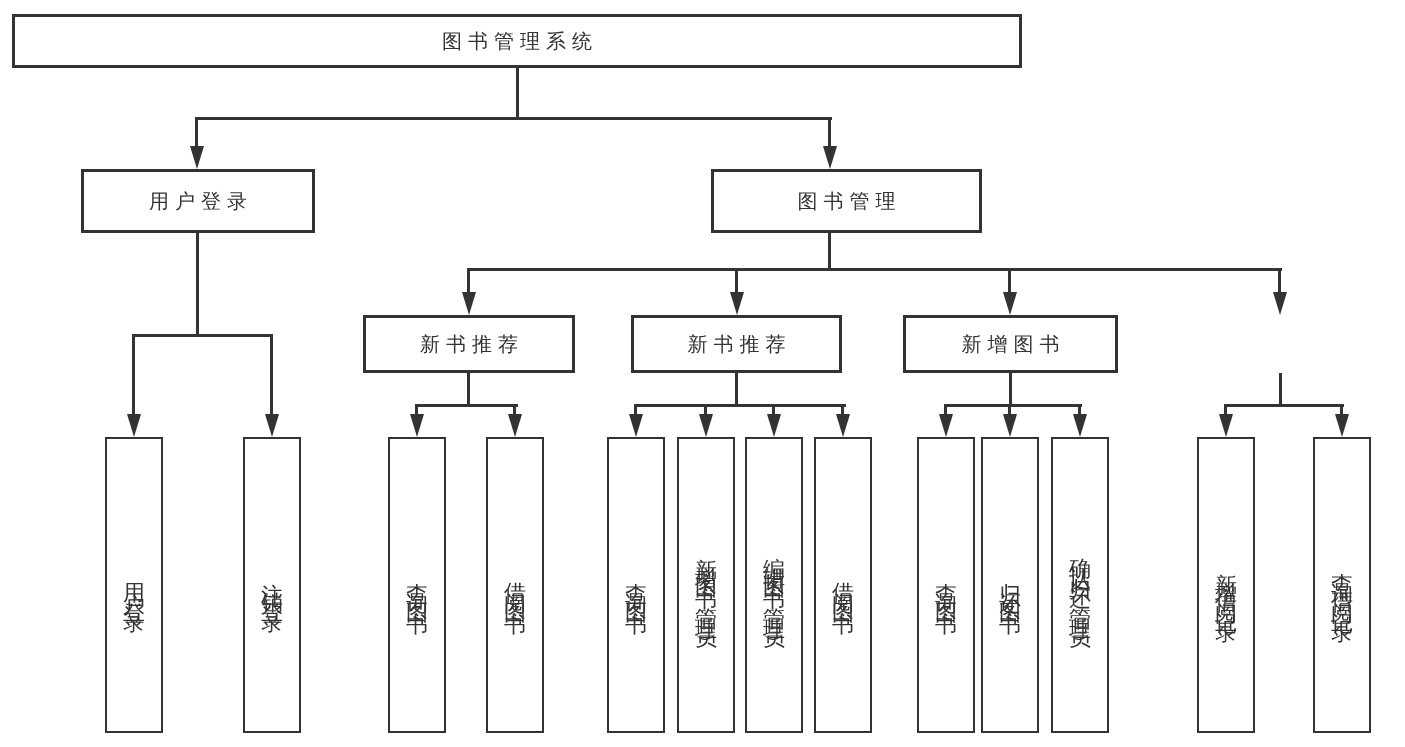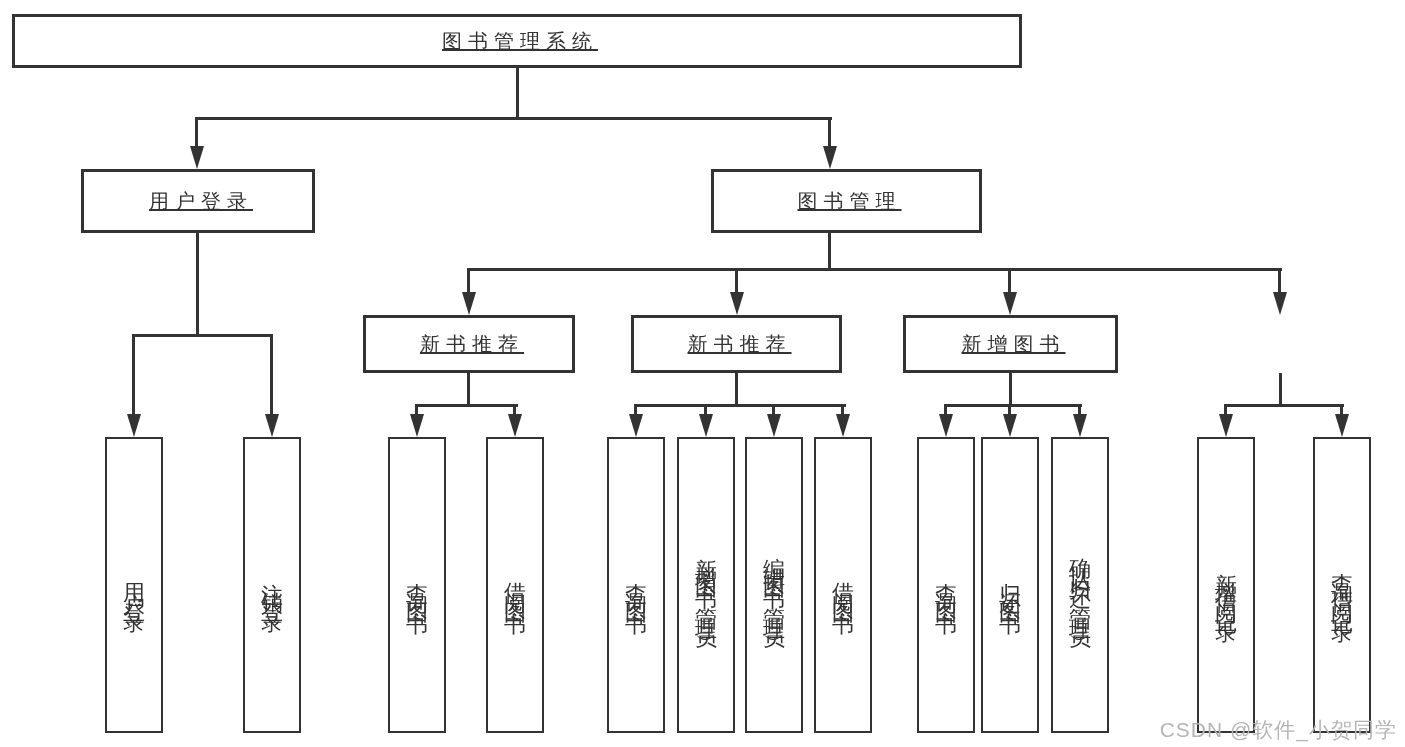--- a/index.html
+++ b/index.html
@@ -20,21 +20,20 @@
     align-items: center;
     justify-content: center;
     color: #333333;
   }
   .hlabel {
     font-size: 20px;
     letter-spacing: 6px;
     color: #333333;
     white-space: nowrap;
     text-indent: 6px; 
-    text-decoration: underline;
   }
   .leaf { border-width: 2.5px; }
   .vtext {
     writing-mode: vertical-rl;
     text-orientation: mixed;
     font-size: 22px;
     letter-spacing: 10px;
     line-height: 1;
     color: #333333;
   }
@@ -180,15 +179,14 @@
     <span class="vtext">确认归还（管理员）</span>
   </div>
 
   <div class="node leaf" style="left:1197px;top:437px;width:58px;height:296px;">
     <span class="vtext">新增借阅记录</span>
   </div>
   <div class="node leaf" style="left:1313px;top:437px;width:58px;height:296px;">
     <span class="vtext">查询借阅记录</span>
   </div>
 
-  <div class="watermark">CSDN @软件_小贺同学</div>
 
 </div>
 
 </body></html>

